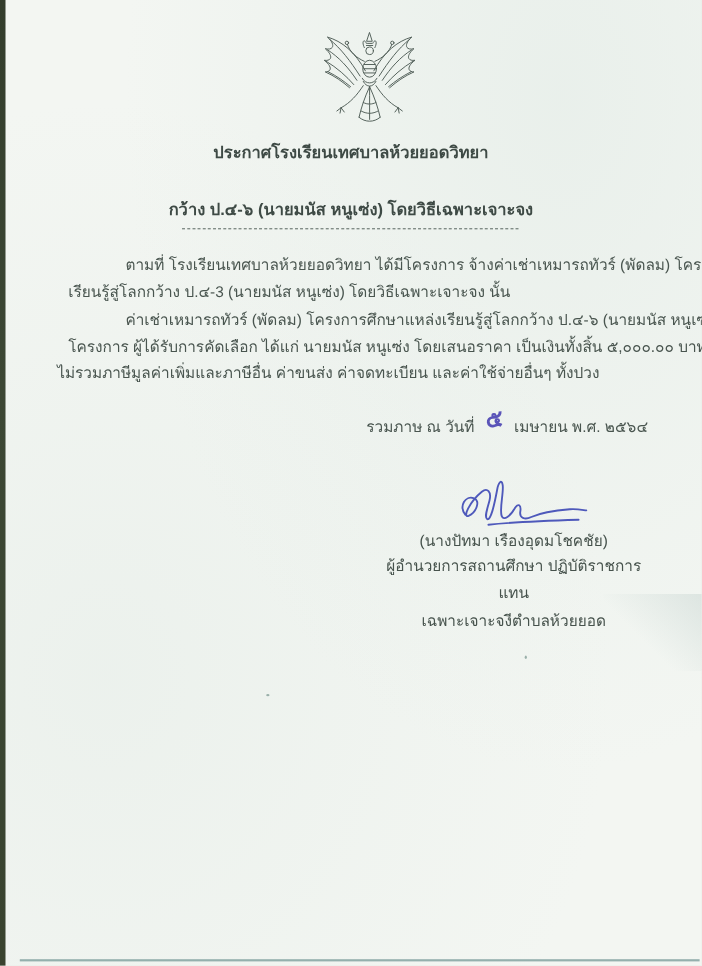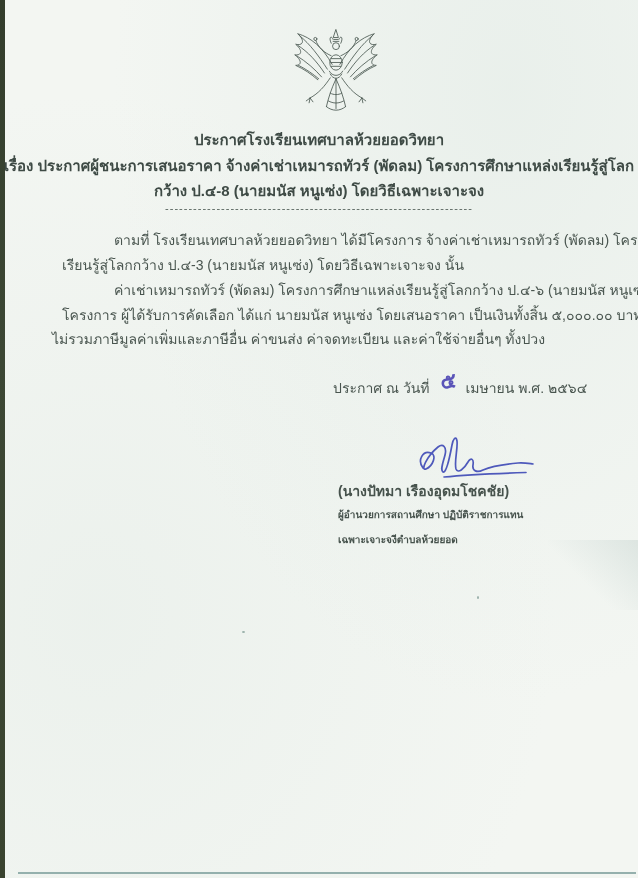--- a/index.html
+++ b/index.html
@@ -33,24 +33,24 @@
   .center{position:absolute;left:0;width:638px;text-align:center;}
   .bold{font-weight:bold;color:#3e4a45;}
   .t15{font-size:15px;line-height:22px;}
   .sep{font-size:11px;letter-spacing:1px;color:#55625c;}
   .bodyline{position:absolute;font-size:14px;white-space:nowrap;color:#49554f;}
   .date-line{position:absolute;left:333px;top:369px;font-size:14px;color:#49554f;white-space:nowrap;}
   .hand-day{
     display:inline-block;color:#5a54b8;font-size:21px;font-weight:bold;
     transform:rotate(-7deg) translateY(-5px);margin:0 9px 0 11px;
   }
-  .sig-block{position:absolute;left:338px;top:432px;width:258px;font-weight:bold;}
+  .sig-block{position:absolute;left:338px;top:432px;width:258px;text-align:center;}
   .sig-svg{display:block;margin:0 auto -2px 78px;}
   .sig-name{font-size:14px;color:#46524c;line-height:22px;}
-  .sig-role{font-size:10px;color:#46524c;line-height:25px;}
+  .sig-role{font-size:14px;color:#46524c;line-height:25px;}
   .speck{position:absolute;background:#9ab0aa;border-radius:50%;}
 </style>
 </head>
 <body>
 
 <div class="page">
 
   <div class="edge-strip"></div>
   <div class="corner-shade"></div>
 
@@ -88,32 +88,31 @@
       <path d="M44,54 C38,63 32,70 23,75 M56,54 C62,63 68,70 77,75"></path>
       <path d="M23,75 l-4,3 M23,75 l-1,5 M23,75 l3,4 M77,75 l4,3 M77,75 l1,5 M77,75 l-3,4"></path>
 
       <path d="M50,55 C45,66 42,75 40,84 M50,55 C50,67 50,77 50,86 M50,55 C55,66 58,75 60,84"></path>
       <path d="M44,70 C48,72 52,72 56,70 M42,78 C47,81 53,81 58,78"></path>
       <path d="M40,84 C46,89 54,89 60,84"></path>
     </svg>
   </div>
 
   <div class="center bold t15" style="top:129px">ประกาศโรงเรียนเทศบาลห้วยยอดวิทยา</div>
-  <div class="center bold t15" style="top:155px">เรื่อง ประกาศผู้ชนะการเสนอราคา จ้างค่าเช่าเหมารถทัวร์ (พัดลม) โครงการศึกษาแหล่งเรียนรู้สู่โลก</div>
-  <div class="center bold t15" style="top:180px">กว้าง ป.๔-8 (นายมนัส หนูเซ่ง) โดยวิธีเฉพาะเจาะจง</div>
+  <div class="center bold t15" style="top:180px">กว้าง ป.๔-๖ (นายมนัส หนูเซ่ง) โดยวิธีเฉพาะเจาะจง</div>
   <div class="center sep" style="top:202px">------------------------------------------------------------------</div>
 
   <div class="bodyline" style="left:114px;top:229px">ตามที่ โรงเรียนเทศบาลห้วยยอดวิทยา ได้มีโครงการ จ้างค่าเช่าเหมารถทัวร์ (พัดลม) โครงการศึกษาแหล่ง</div>
   <div class="bodyline" style="left:62px;top:254px">เรียนรู้สู่โลกกว้าง ป.๔-3 (นายมนัส หนูเซ่ง) โดยวิธีเฉพาะเจาะจง  นั้น</div>
   <div class="bodyline" style="left:114px;top:279px">ค่าเช่าเหมารถทัวร์ (พัดลม) โครงการศึกษาแหล่งเรียนรู้สู่โลกกว้าง ป.๔-๖ (นายมนัส หนูเซ่ง) จำนวน ๑</div>
   <div class="bodyline" style="left:62px;top:304px">โครงการ ผู้ได้รับการคัดเลือก ได้แก่ นายมนัส หนูเซ่ง โดยเสนอราคา เป็นเงินทั้งสิ้น ๕,๐๐๐.๐๐ บาท (ห้าพันบาทถ้วน)</div>
   <div class="bodyline" style="left:52px;top:328px">ไม่รวมภาษีมูลค่าเพิ่มและภาษีอื่น ค่าขนส่ง ค่าจดทะเบียน และค่าใช้จ่ายอื่นๆ ทั้งปวง</div>
 
   <div class="date-line">
-    <span>ประกาศ ณ วันที่</span><span class="hand-day">๕</span><span>เมษายน พ.ศ. ๒๕๖๔</span>
+    <span>รวมภาษ ณ วันที่</span><span class="hand-day">๕</span><span>เมษายน พ.ศ. ๒๕๖๔</span>
   </div>
 
   <div class="sig-block">
     <svg class="sig-svg" width="122" height="50" viewBox="0 0 122 50" fill="none" stroke="#4e59bb" stroke-width="1.7" stroke-linecap="round">
       <path d="M7,36 C1,28 7,18 15,21 C21,23 17,34 10,37 C4,39 11,24 22,15 C27,11 31,15 29,23 C27,31 24,38 27,40 C30,41 33,29 36,13 C37,7 40,3 41,9 C42,16 38,30 40,37 C42,42 48,37 52,30 C55,25 58,27 57,33 C56,39 61,41 67,38 C76,34 90,32 102,31 C108,30.5 113,31.5 117,32"></path>
       <path d="M28,45 C52,42.5 78,41.5 110,40.5"></path>
     </svg>
     <div class="sig-name">(นางปัทมา เรืองอุดมโชคชัย)</div>
     <div class="sig-role">ผู้อำนวยการสถานศึกษา ปฏิบัติราชการแทน</div>
     <div class="sig-role">เฉพาะเจาะจงีตำบลห้วยยอด</div>

